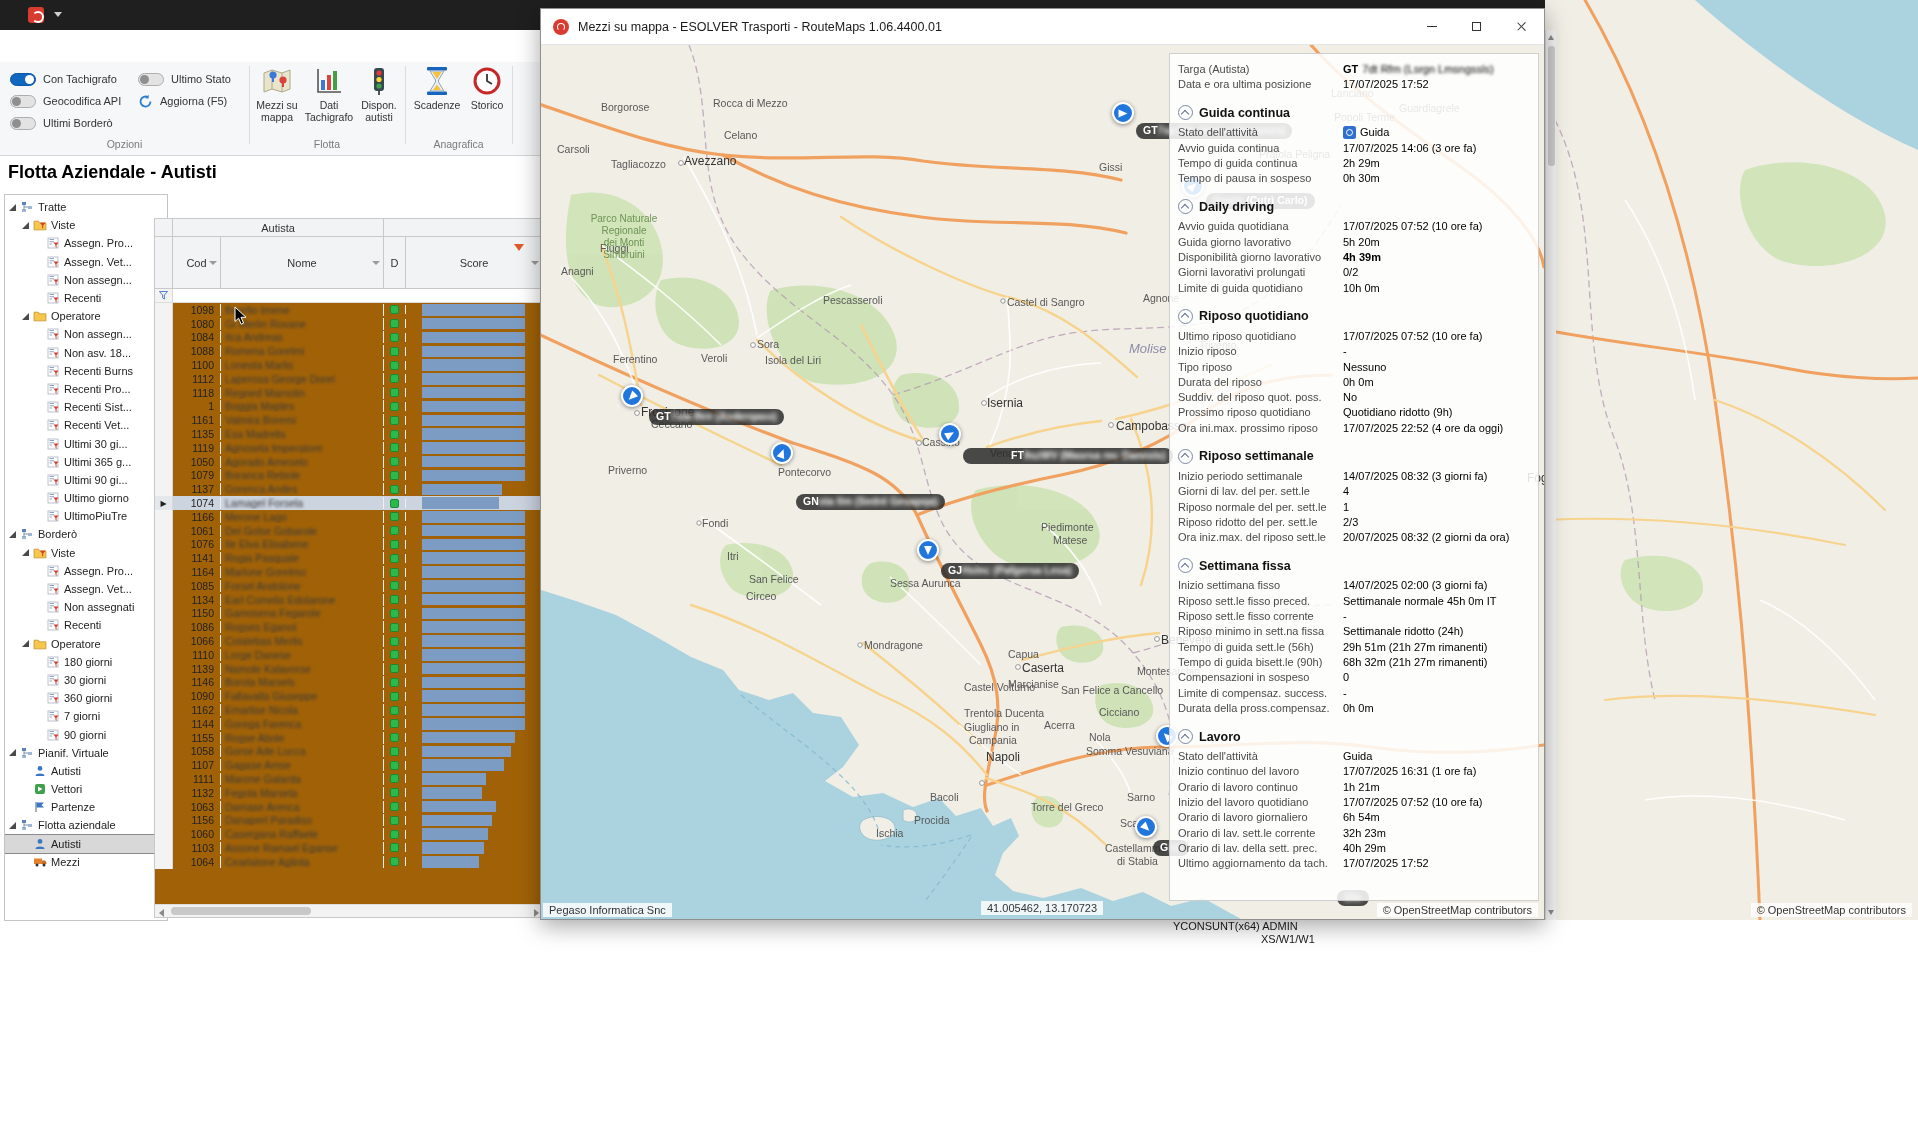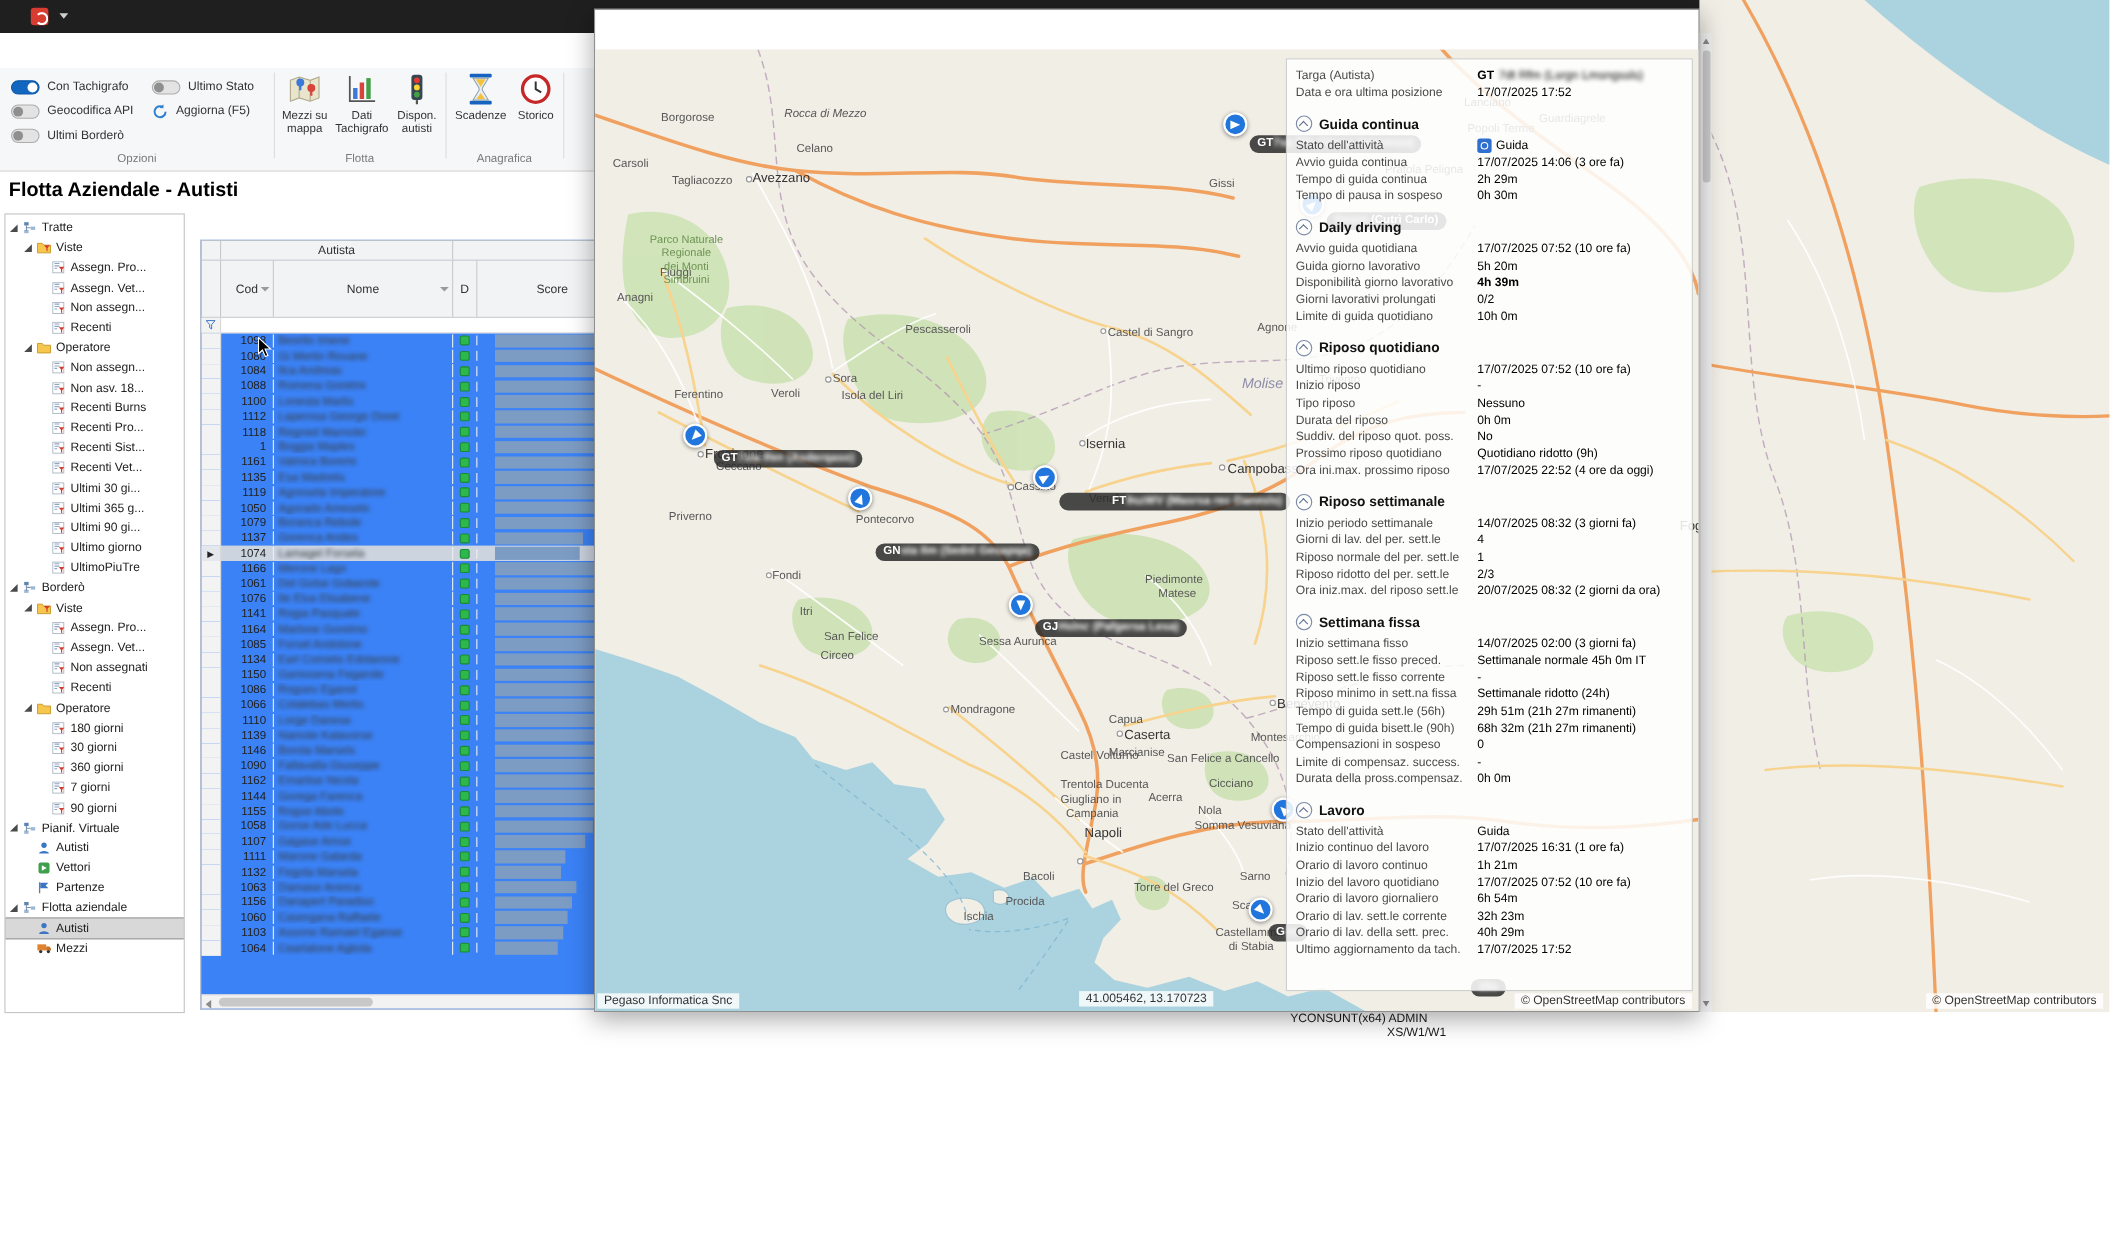--- a/index.html
+++ b/index.html
@@ -43,21 +43,21 @@
 .tree{position:absolute;left:4px;top:194px;width:164px;height:727px;background:#fff;border:1px solid #c4c4c4;overflow:hidden;padding-top:3px}
 .titem{display:flex;align-items:center;height:18.2px;font-size:11px;color:#222;white-space:nowrap;gap:4px;cursor:default}
 .titem.sel{background:#d8d8d8;outline:1px solid #8a8a8a}
 .texp{width:0;height:0;border-bottom:7px solid #4a4a4a;border-left:7px solid transparent;flex:none}
 .texp.hid{border:none;width:7px;height:7px}
 .ticon{width:14px;height:12px;flex:none;display:inline-flex}
 .ticon svg{width:100%;height:100%}
 .tlabel{overflow:hidden;text-overflow:ellipsis}
 
 
-.tableWrap{position:absolute;left:182px;top:218px;width:390px;height:700px;background:#3b82f6;border:1px solid #c9c9c9;overflow:hidden}
+.tableWrap{position:absolute;left:154px;top:218px;width:390px;height:700px;background:#a16207;border:1px solid #c9c9c9;overflow:hidden}
 .thGroup{display:flex;height:18px;background:#f2f3f5;border-bottom:1px solid #c9c9c9}
 .thGroup .gcell{border-right:1px solid #c9c9c9;font-size:11px;color:#333;display:flex;align-items:center;justify-content:center}
 .thCols{display:flex;height:52px;background:#f2f3f5;border-bottom:1px solid #c9c9c9}
 .thCols .hcell{position:relative;border-right:1px solid #c9c9c9;font-size:11px;color:#333;display:flex;align-items:center;justify-content:center}
 .hcaret{position:absolute;right:3px;top:50%;margin-top:-2px;width:0;height:0;border-left:4px solid transparent;border-right:4px solid transparent;border-top:4px solid #9a9a9a}
 .sorta{position:absolute;right:18px;top:7px;width:0;height:0;border-left:5px solid transparent;border-right:5px solid transparent;border-top:7px solid #e05a2b}
 .filterRow{display:flex;height:14px;border-bottom:1px solid #dcdcdc;background:#fff}
 .filterRow .fg{width:18px;border-right:1px solid #d8d8d8;background:#f3f3f3;display:flex;align-items:center;justify-content:center}
 .trow{display:flex;height:13.8px;align-items:center}
 .trow.sel{background:#ccd4e0}
@@ -1186,20 +1186,35 @@
   <div class="vscroll">
     <span class="varrow u"></span>
     <span class="vthumb"></span>
     <span class="varrow d"></span>
   </div>
 
   <div class="sbar1">YCONSUNT(x64) ADMIN</div>
   <div class="sbar2">XS/W1/W1</div>
 
   <div class="mapwin">
+    <div class="mwtitle">
+      <div class="mwicon"></div>
+      <div class="mwtext">Mezzi su mappa - ESOLVER Trasporti - RouteMaps 1.06.4400.01</div>
+      <div class="wbtns">
+        <div class="wbtn">
+            <span class="wmin"></span>
+          </div>
+        <div class="wbtn">
+            <span class="wmax"></span>
+          </div>
+        <div class="wbtn">
+            <span class="wclose"></span>
+          </div>
+      </div>
+    </div>
 
     <div class="maparea">
       <svg class="mapsvg" width="1003" height="874" viewBox="0 0 1003 874">
         <rect width="1003" height="874" fill="#f1eee6"></rect>
 
         <g fill="#cbe2b1" opacity="0.85">
           <path d="M30,150 C70,140 110,160 120,200 C130,240 100,265 65,262 C35,258 15,220 30,150 Z"></path>
           <path d="M120,235 C160,225 195,245 198,275 C200,300 170,310 140,300 C115,292 108,255 120,235 Z"></path>
           <path d="M230,245 C290,230 345,255 355,295 C362,330 320,345 275,338 C240,332 215,270 230,245 Z"></path>
           <path d="M360,330 C395,322 420,340 418,365 C415,385 380,388 362,375 C348,362 348,340 360,330 Z"></path>
@@ -1278,21 +1293,21 @@
             <circle cx="441" cy="738" r="2.4"></circle>
             <circle cx="616" cy="594" r="2.4"></circle>
           <circle cx="158" cy="478" r="2.2"></circle>
             <circle cx="319" cy="600" r="2.2"></circle>
             <circle cx="462" cy="256" r="2.2"></circle>
         </g>
       </svg>
 
       <div class="overlay" id="cities">
           <span class="clab town" style="left: 60px; top: 56px;">Borgorose</span>
-          <span class="clab town" style="left: 172px; top: 52px; font-style: italic;">Rocca di Mezzo</span>
+          <span class="clab town" style="left: 172px; top: 52px;">Rocca di Mezzo</span>
           <span class="clab town" style="left: 790px; top: 42px;">Lanciano</span>
           <span class="clab town" style="left: 858px; top: 57px;">Guardiagrele</span>
           <span class="clab town" style="left: 793px; top: 66px;">Popoli Terme</span>
           <span class="clab town" style="left: 16px; top: 98px;">Carsoli</span>
           <span class="clab town" style="left: 70px; top: 113px;">Tagliacozzo</span>
           <span class="clab town" style="left: 183px; top: 84px;">Celano</span>
           <span class="clab city" style="left: 143px; top: 109px;">Avezzano</span>
           <span class="clab town" style="left: 718px; top: 103px;">Pratola Peligna</span>
           <span class="clab town" style="left: 558px; top: 116px;">Gissi</span>
           <span class="clab town" style="left: 282px; top: 249px;">Pescasseroli</span>

